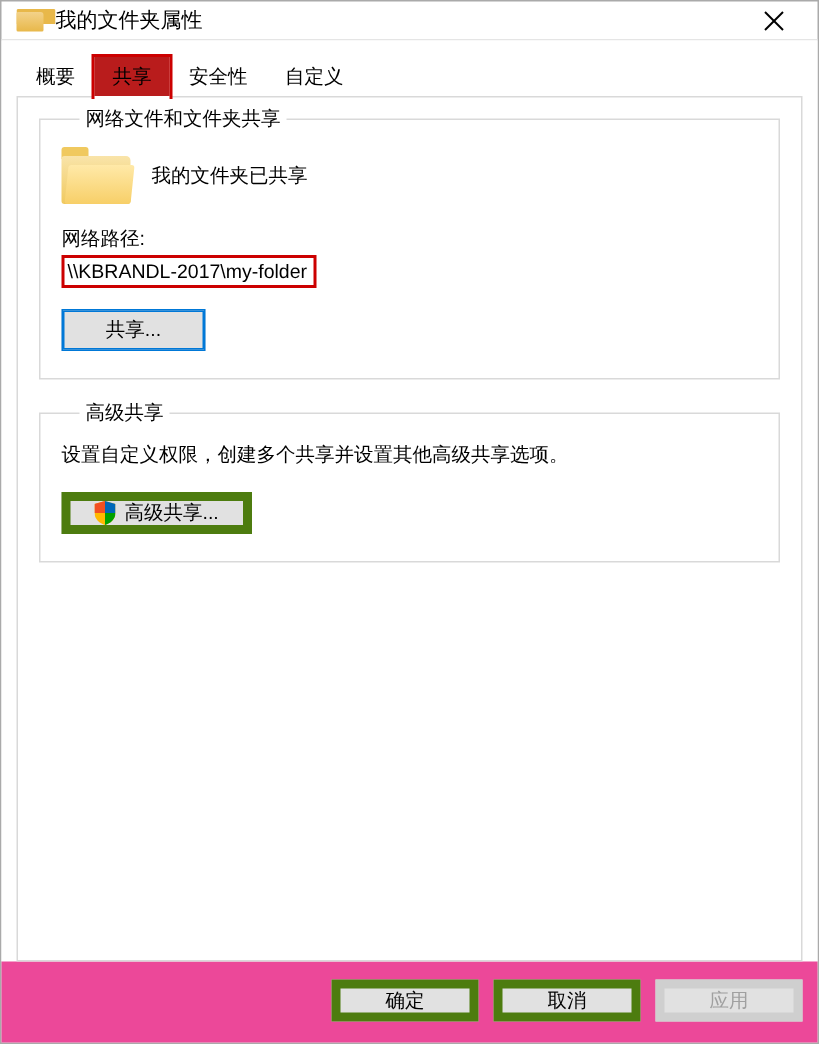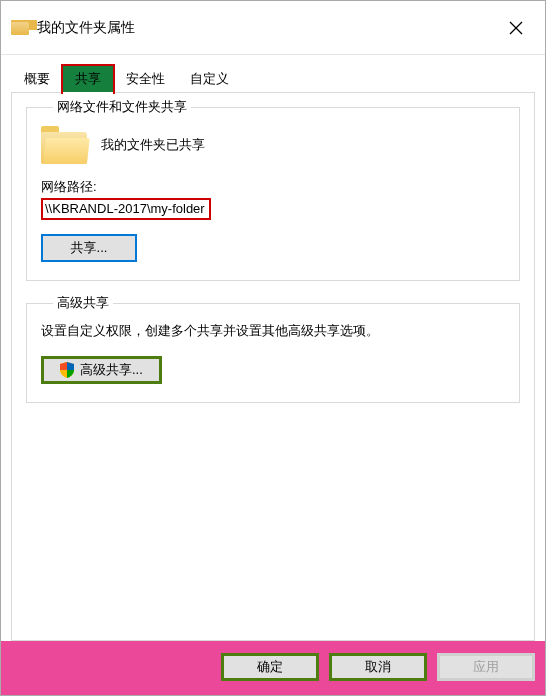--- a/index.html
+++ b/index.html
@@ -17,21 +17,21 @@
     width: 546px;
     height: 696px;
     background: #fff;
     border: 1px solid #aaa;
     display: flex;
     flex-direction: column;
   }
   .titlebar {
     display: flex;
     align-items: center;
-    height: 54px;
+    height: 26px;
     padding: 0 8px 0 10px;
     border-bottom: 1px solid #e5e5e5;
   }
   .folder-small-icon {
     width: 18px;
     height: 15px;
     margin-right: 8px;
     position: relative;
   }
   .folder-small-icon .back {
@@ -85,21 +85,21 @@
     color: #000;
     cursor: pointer;
     background: #fff;
     border: 1px solid transparent;
     border-bottom: none;
     position: relative;
     margin-right: -1px;
   }
   .tab.active {
     border-color: #d9d9d9;
-    background: #15803d;
+    background: #b91c1c;
     z-index: 2;
   }
   .tab.active::after {
     content: "";
     position: absolute;
     left: 0; right: 0; bottom: -1px;
     height: 2px;
     background: #fff;
   }
   .tab.highlighted {
@@ -180,21 +180,21 @@
     margin-bottom: 14px;
   }
 
   .win-btn {
     display: inline-flex;
     align-items: center;
     justify-content: center;
     min-width: 96px;
     height: 28px;
     background: #e1e1e1;
-    border: 3px solid #4d7c0f;
+    border: 6px solid #4d7c0f;
     font-size: 13px;
     padding: 0 16px;
     cursor: pointer;
     gap: 6px;
   }
   .win-btn.default-focus {
     border: 1px solid #0078d7;
     outline: 1px solid #0078d7;
     outline-offset: -2px;
     background: #e1e1e1;

